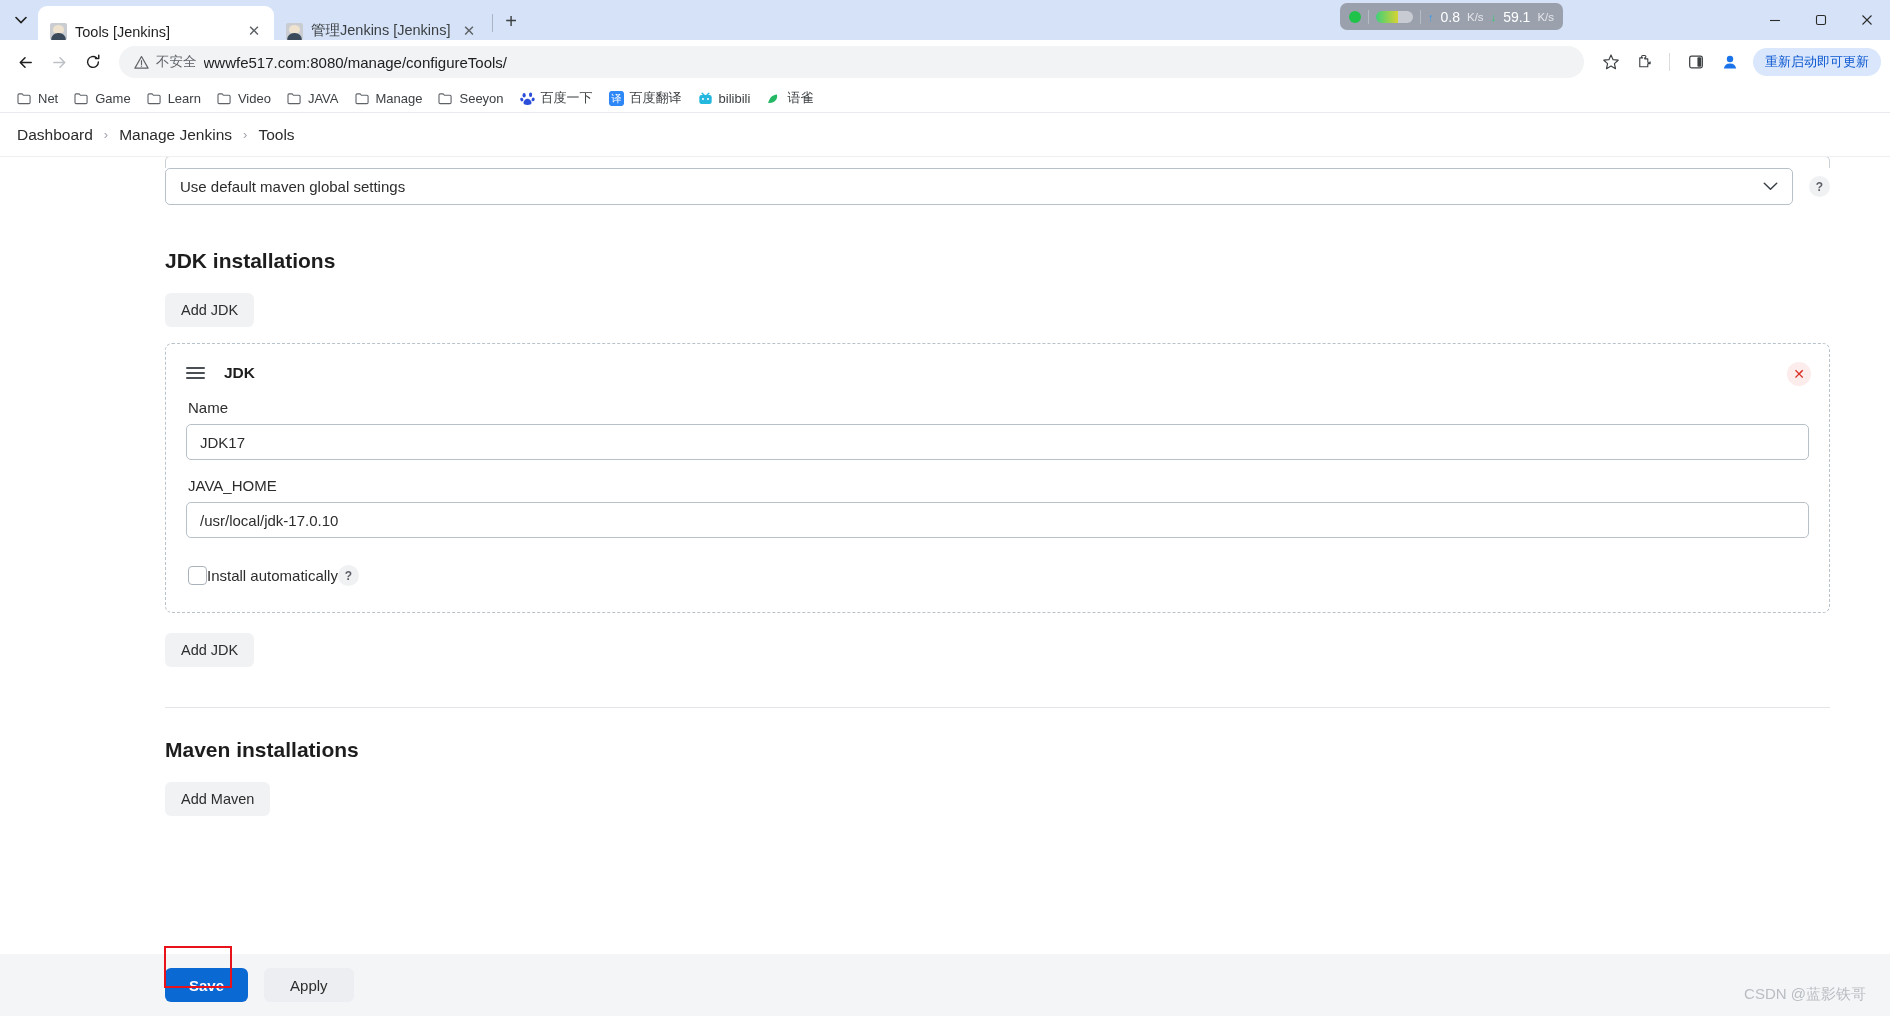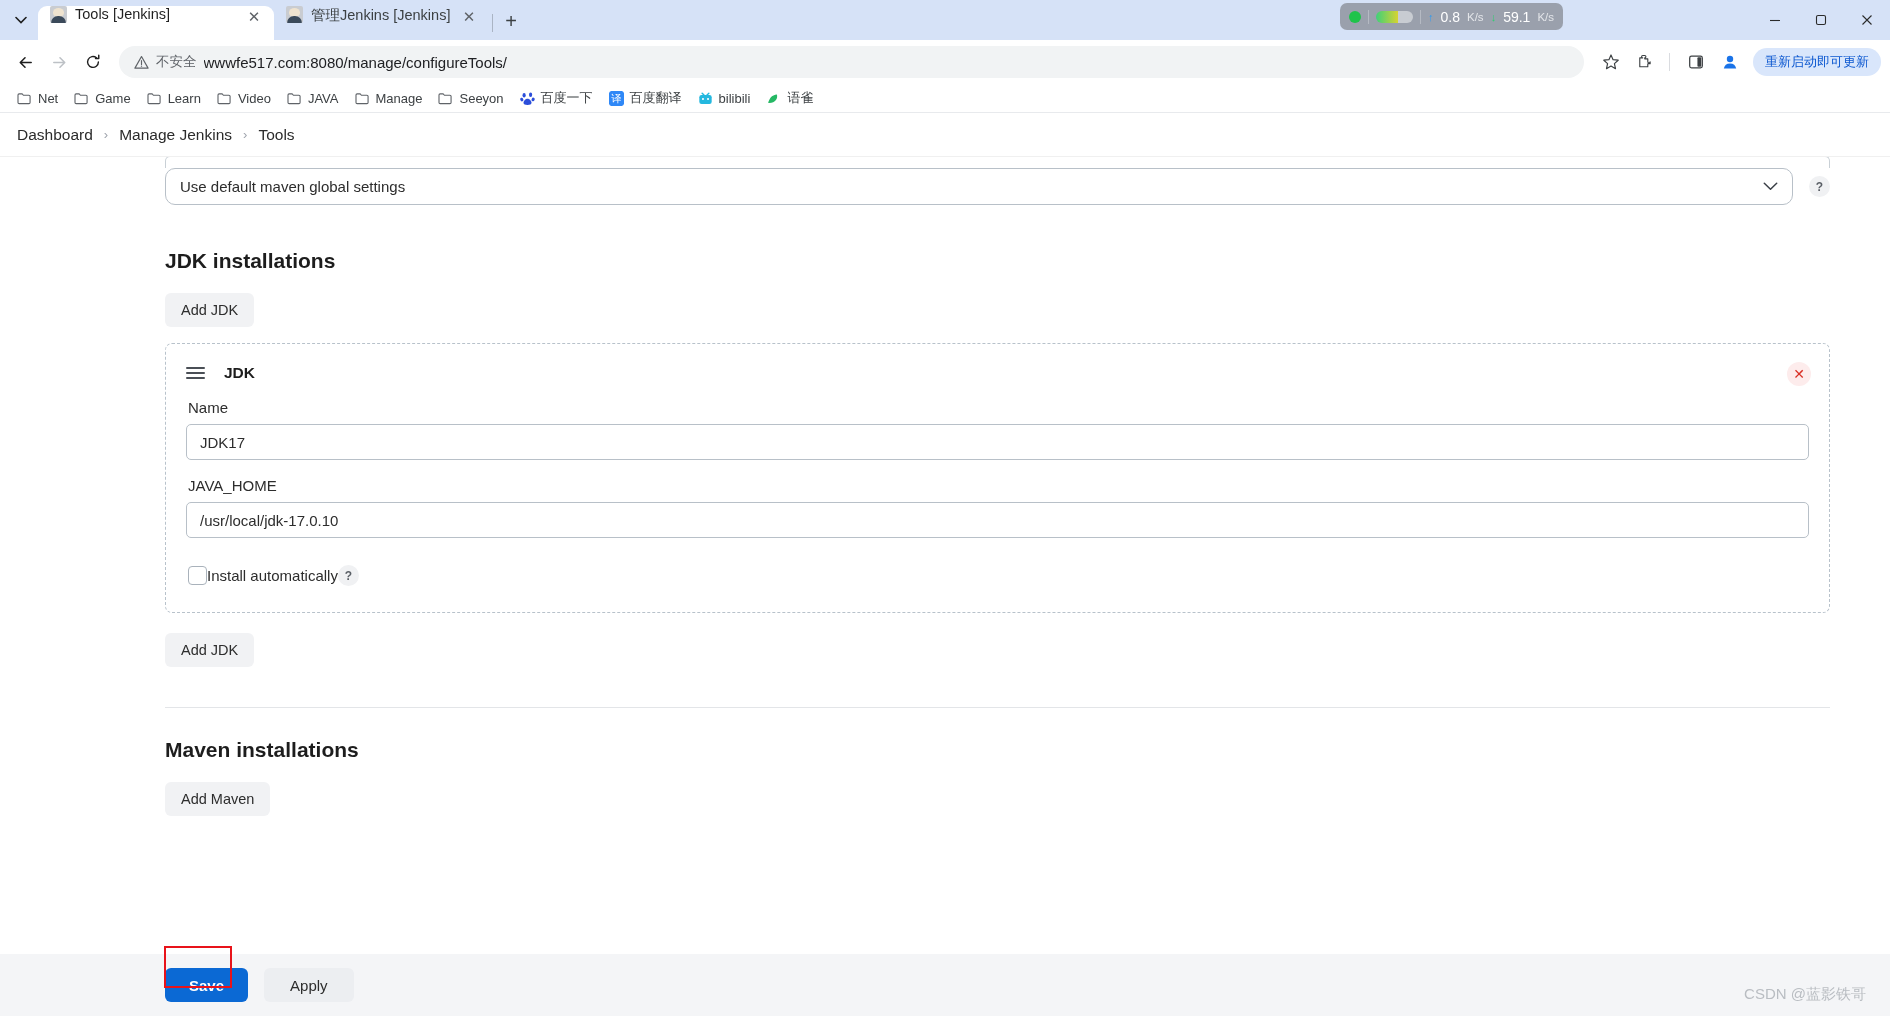--- a/index.html
+++ b/index.html
@@ -18,21 +18,21 @@
   .tabstrip {
     height:40px; background:#d6e2f7; display:flex; align-items:flex-end;
     padding-left:4px; position:relative;
   }
   .tabstrip-caret {
     width:34px; height:34px; margin-bottom:3px; display:flex;
     align-items:center; justify-content:center; border-radius:6px;
     color:#1f1f1f; flex:0 0 auto;
   }
   .tab {
-    height:34px; display:flex; align-items:flex-start; gap:8px;
+    height:34px; display:flex; align-items:flex-end; gap:8px;
     padding:0 10px 0 12px; border-radius:9px 9px 0 0;
     font-size:14.5px; color:#1f1f1f; position:relative; flex:0 0 auto;
     max-width:260px;
   }
   .tab.active { background:#ffffff; width:236px; }
   .tab.inactive { width:215px; color:#3c4043; }
   .tab-favicon {
     width:17px;height:17px;border-radius:2px;flex:0 0 auto;
     background:#c9ccd1;
     position:relative; overflow:hidden;
@@ -145,21 +145,21 @@
   .inner { padding:0 60px 0 165px; }
 
   .top-cut {
     height:12px; border:1px solid #c9d0d6; border-bottom:none;
     border-radius:5px 5px 0 0; margin-top:-1px; background:#fff;
   }
 
   .lbl { font-size:15.5px; color:#2d2d2d; margin:23px 0 9px 0; }
   .select-row { display:flex; align-items:center; gap:16px; }
   .sel {
-    flex:1 1 auto; height:37px; border:1px solid #b8c0c8; border-radius:10px;
+    flex:1 1 auto; height:37px; border:1px solid #b8c0c8; border-radius:5px;
     display:flex; align-items:center; padding:0 14px; font-size:15px; color:#2d2d2d;
     background:#fff; justify-content:space-between;
   }
   .help-btn {
     width:21px;height:21px;border-radius:50%;background:#f0f1f3;color:#5a5f66;
     display:flex;align-items:center;justify-content:center;font-size:12px;
     font-weight:bold;flex:0 0 auto;
   }
 
   h2.section {

